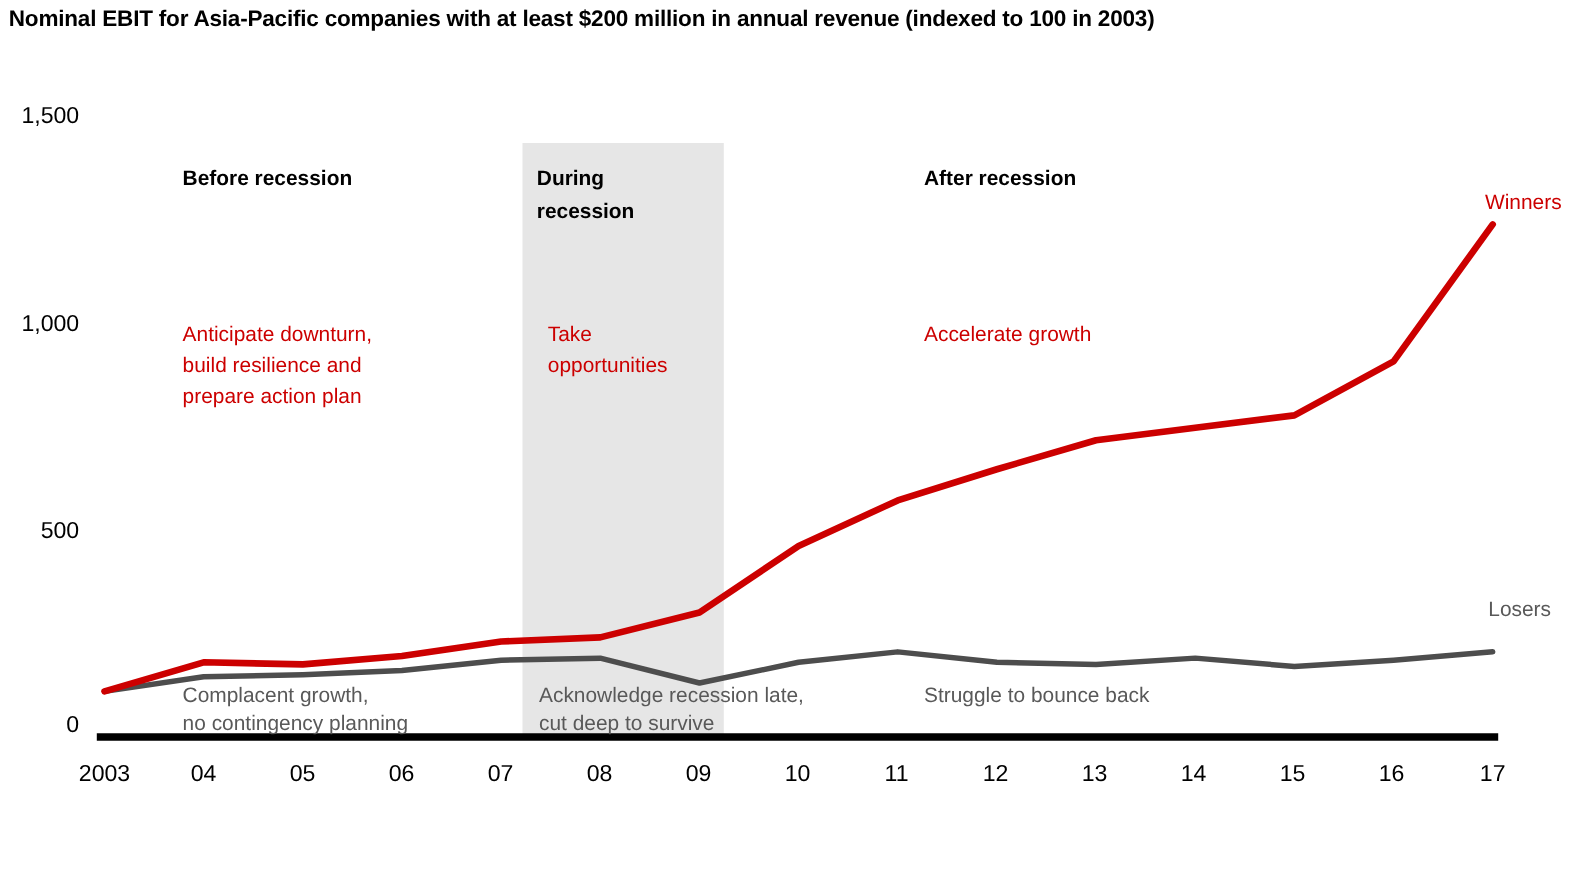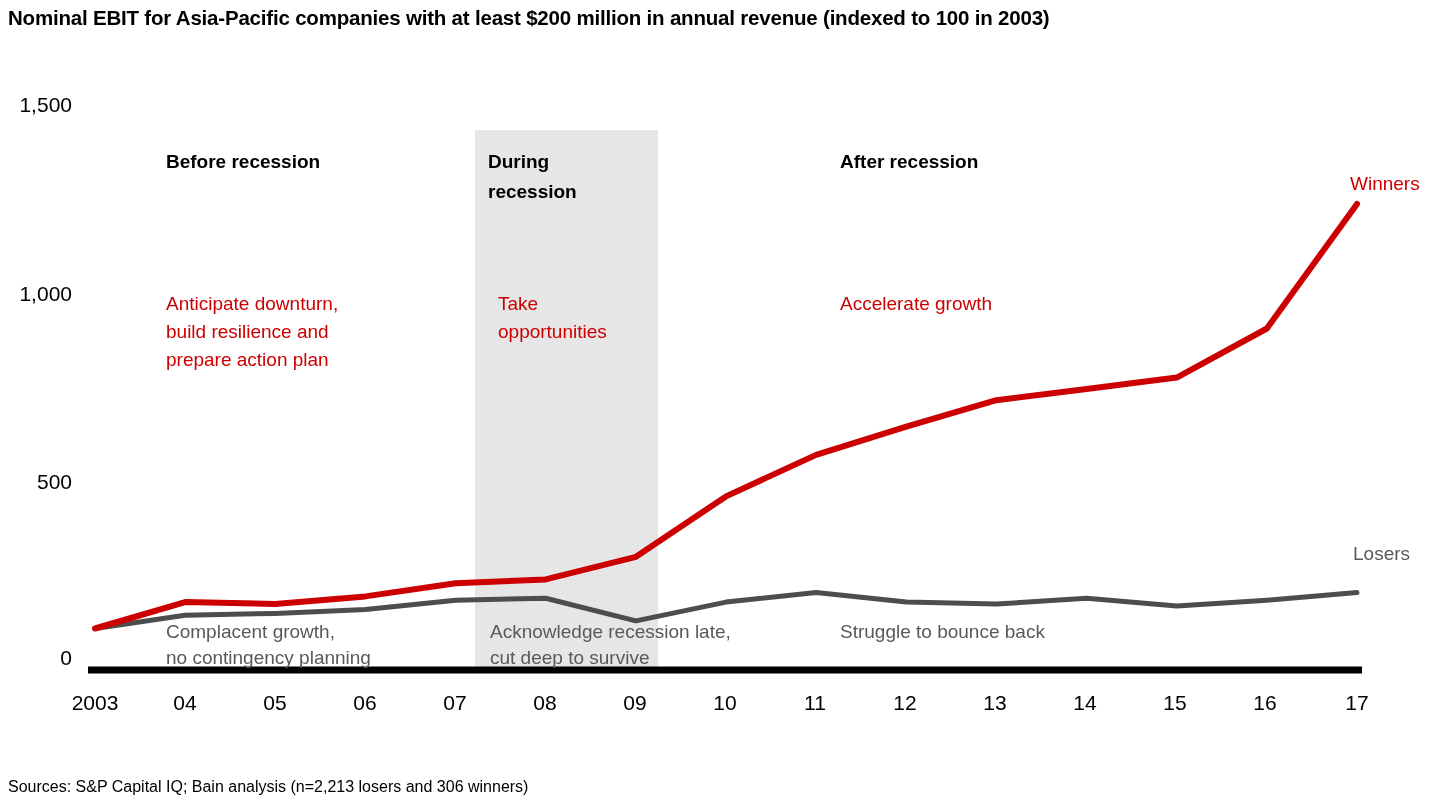--- a/index.html
+++ b/index.html
@@ -152,15 +152,14 @@
       <text class="gray-note" x="490" y="664">cut deep to survive</text>
 
       <text class="gray-note" x="840" y="638">Struggle to bounce back</text>
     </g>
 
     <text class="series-label-winners" x="1350" y="190">Winners</text>
     <text class="series-label-losers" x="1353" y="560">Losers</text>
 
   </svg>
 
-  <div class="source-note">Sources: S&amp;P Capital IQ; Bain analysis (n=2,213 losers and 306 winners)</div>
 
 </div>
 
 </body></html>

